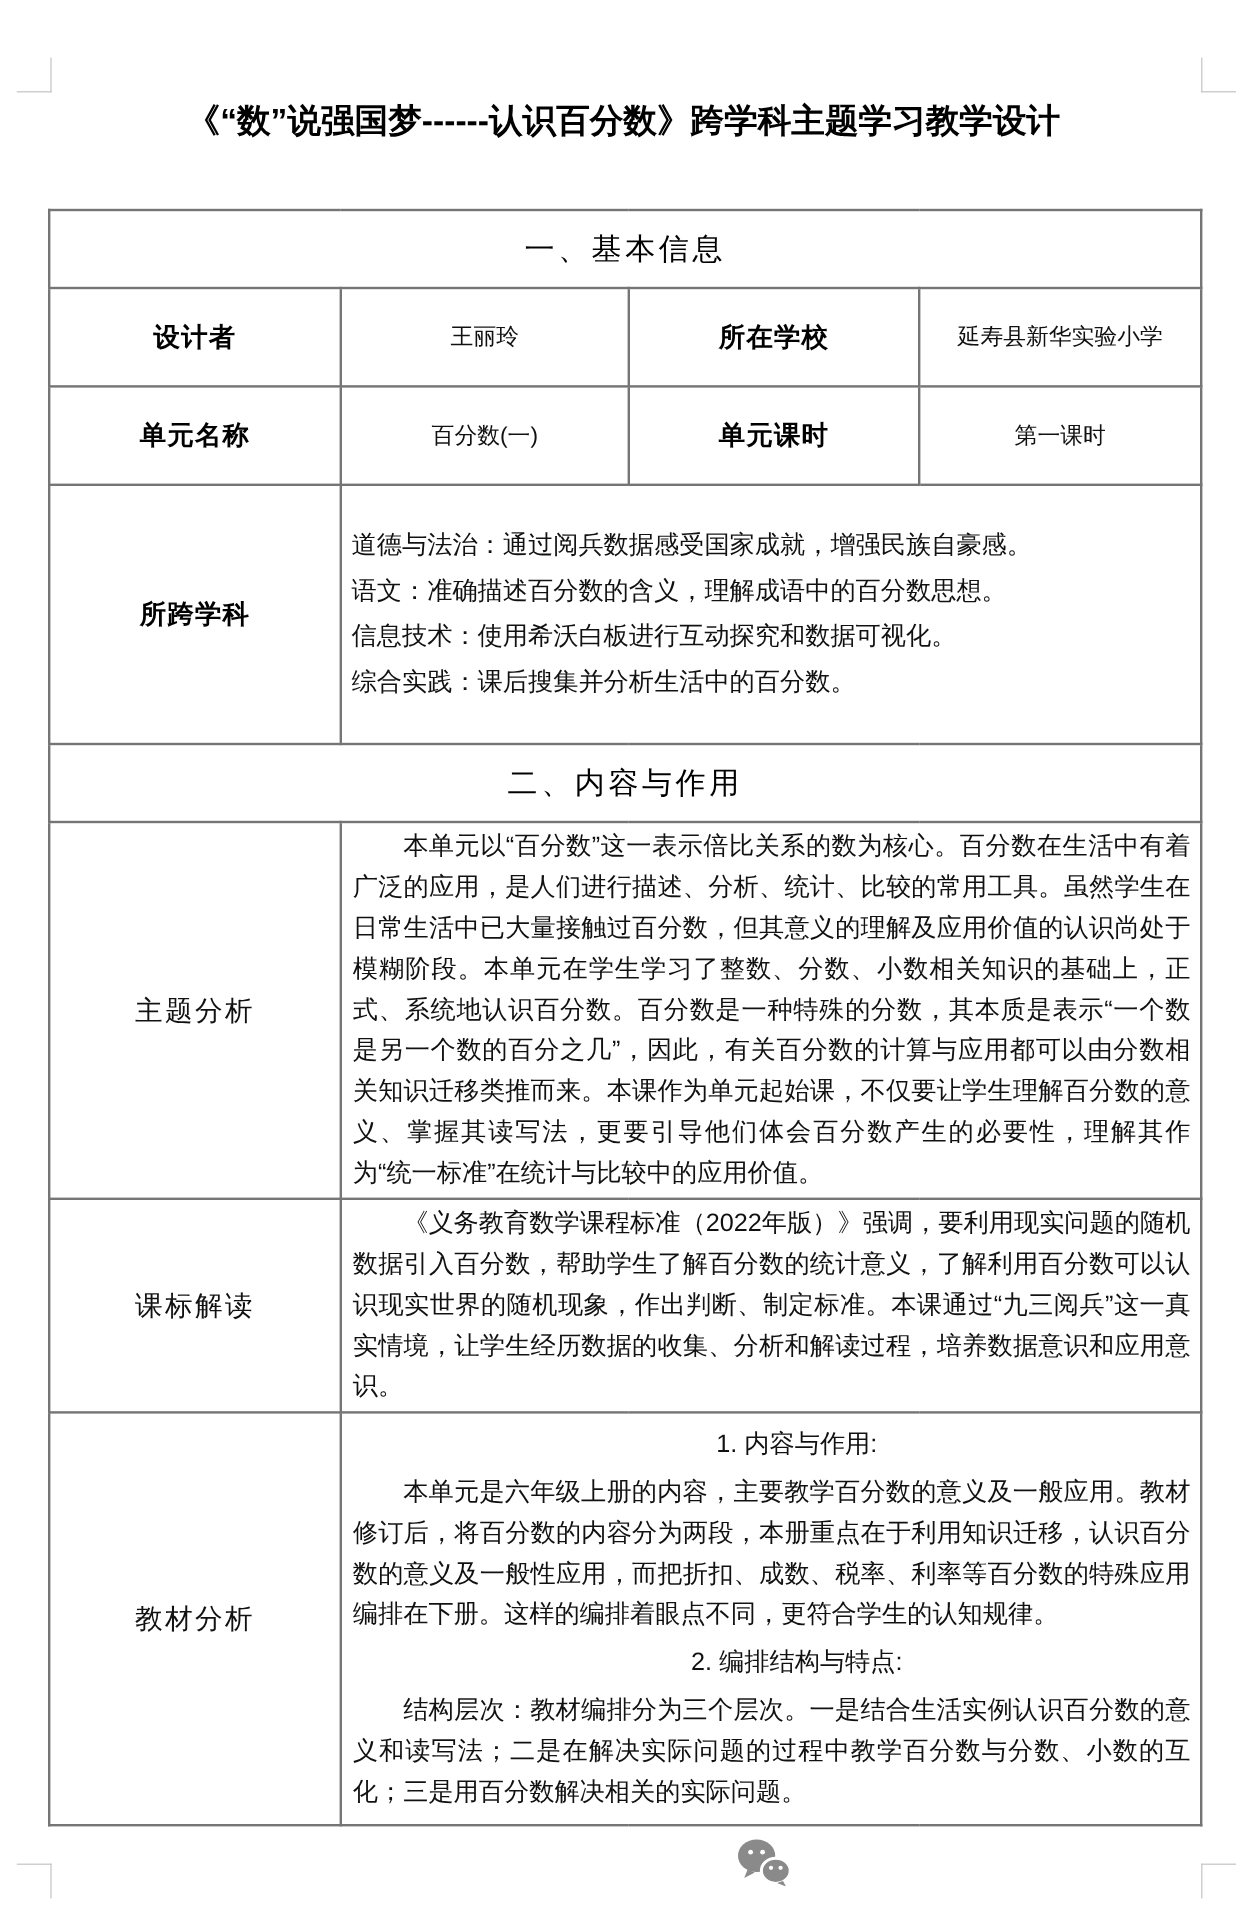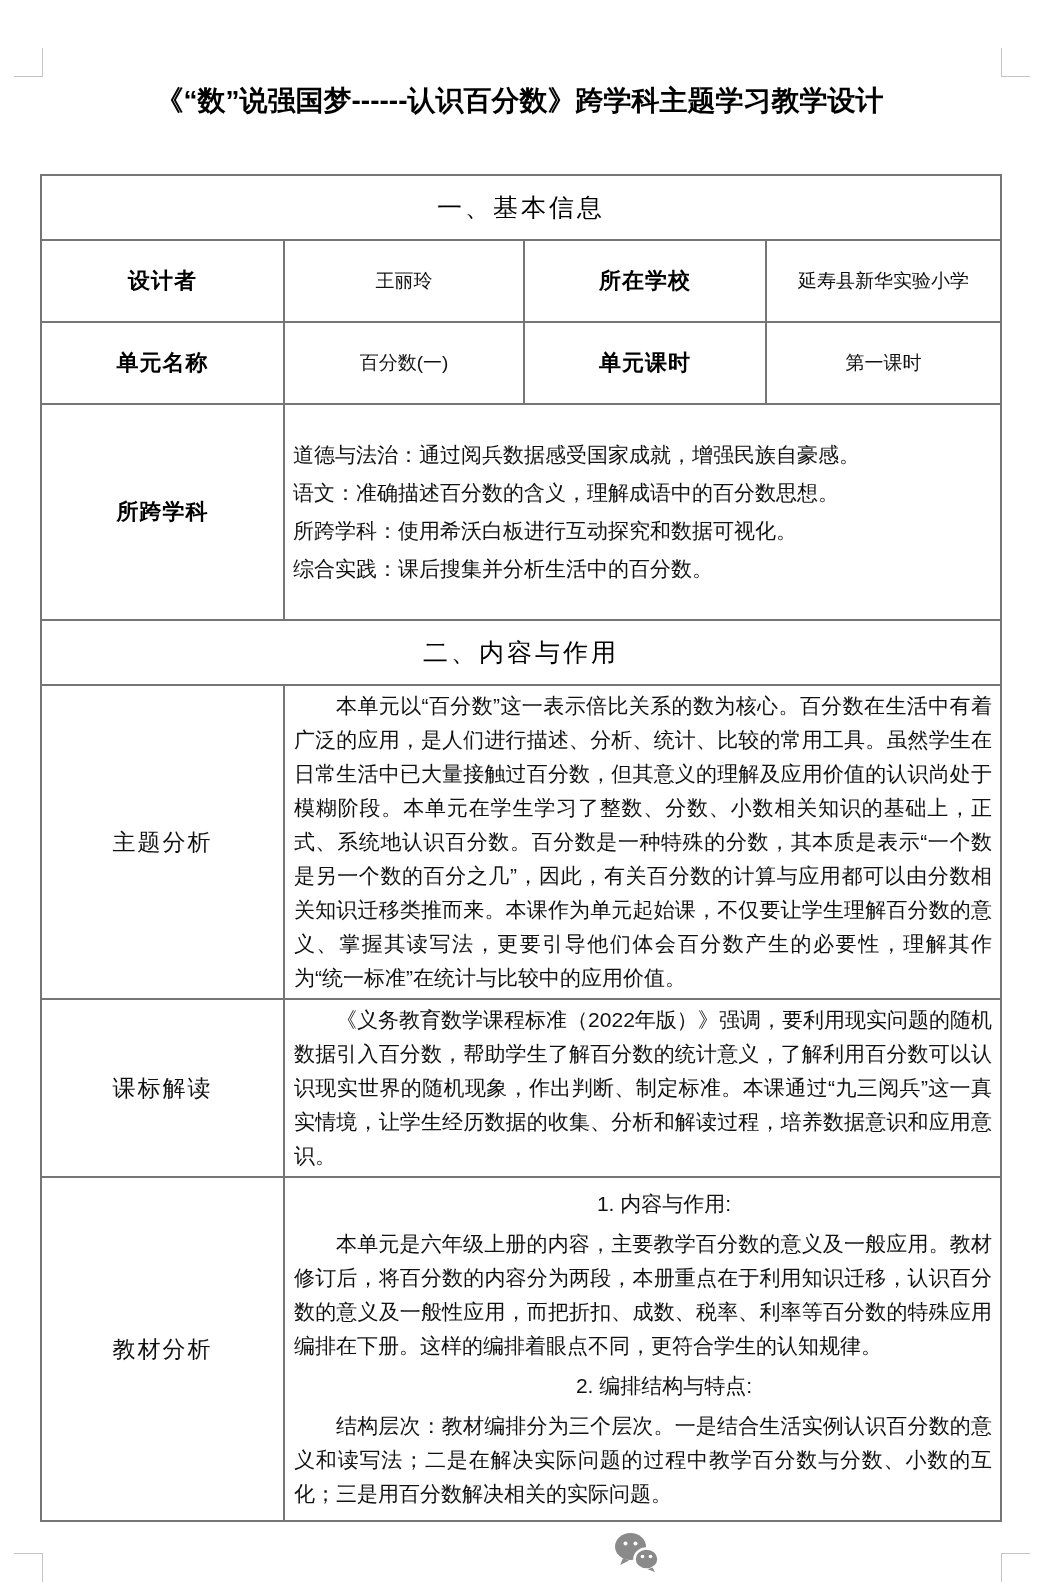--- a/index.html
+++ b/index.html
@@ -153,21 +153,21 @@
     <td class="val">百分数(一)</td>
     <td class="lbl">单元课时</td>
     <td class="val">第一课时</td>
   </tr>
 
   <tr>
     <td class="lbl">所跨学科</td>
     <td class="subjects-cell" colspan="3">
       <div>道德与法治：通过阅兵数据感受国家成就，增强民族自豪感。</div>
       <div>语文：准确描述百分数的含义，理解成语中的百分数思想。</div>
-      <div>所跨学科：使用希沃白板进行互动探究和数据可视化。</div>
+      <div>信息技术：使用希沃白板进行互动探究和数据可视化。</div>
       <div>综合实践：课后搜集并分析生活中的百分数。</div>
     </td>
   </tr>
 
   <tr>
     <td class="sec-header" colspan="4">二、内容与作用</td>
   </tr>
 
   <tr class="theme-row">
     <td class="lbl-light">主题分析</td>

